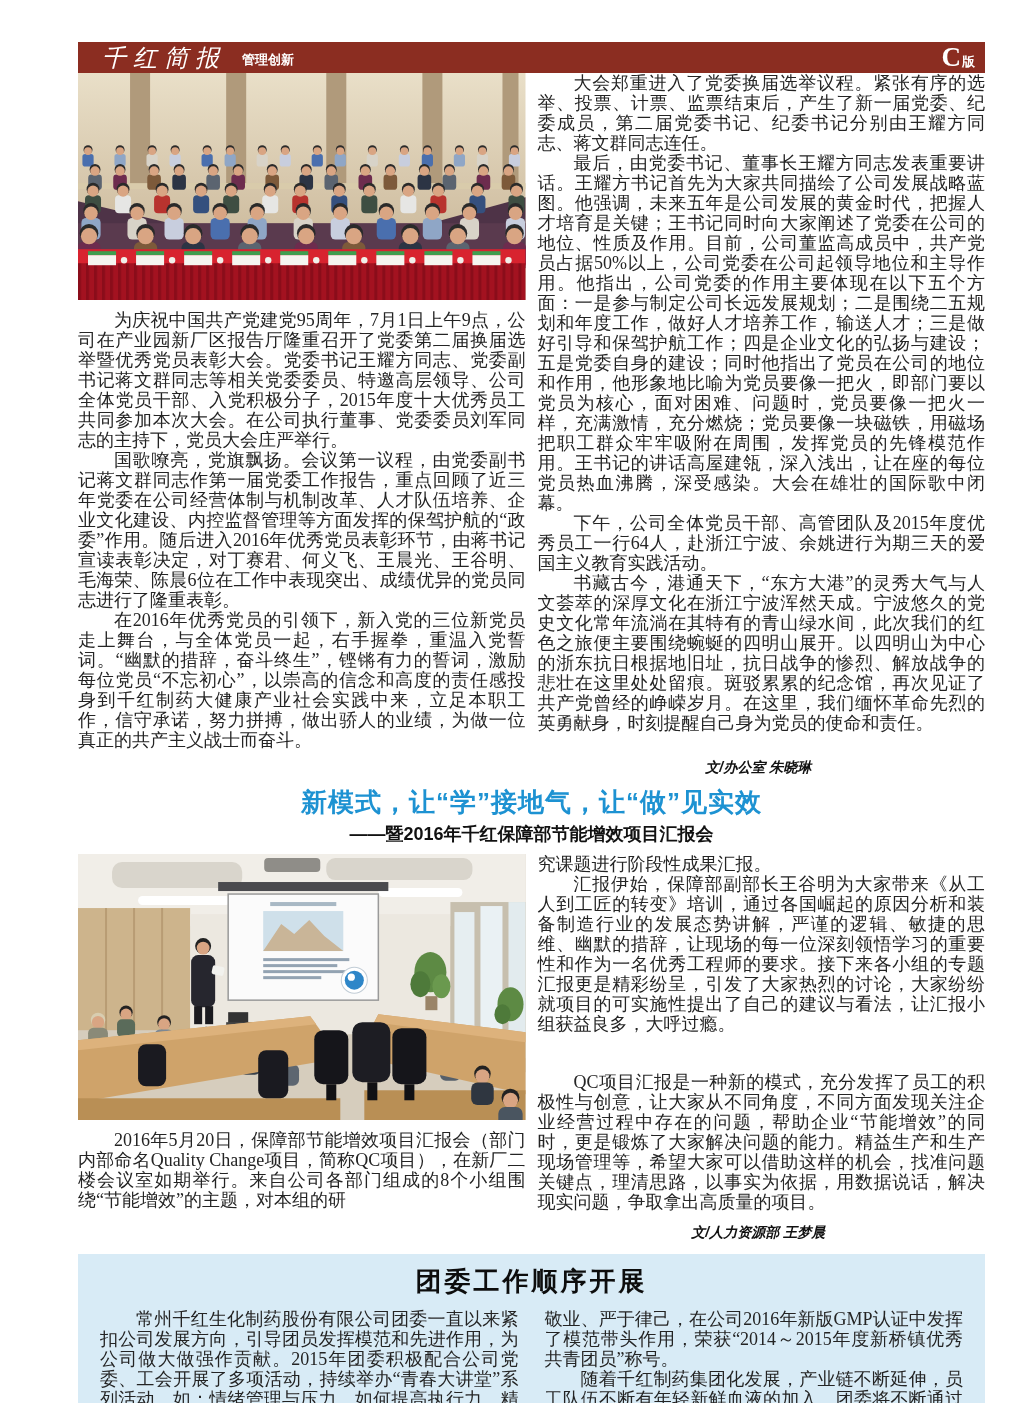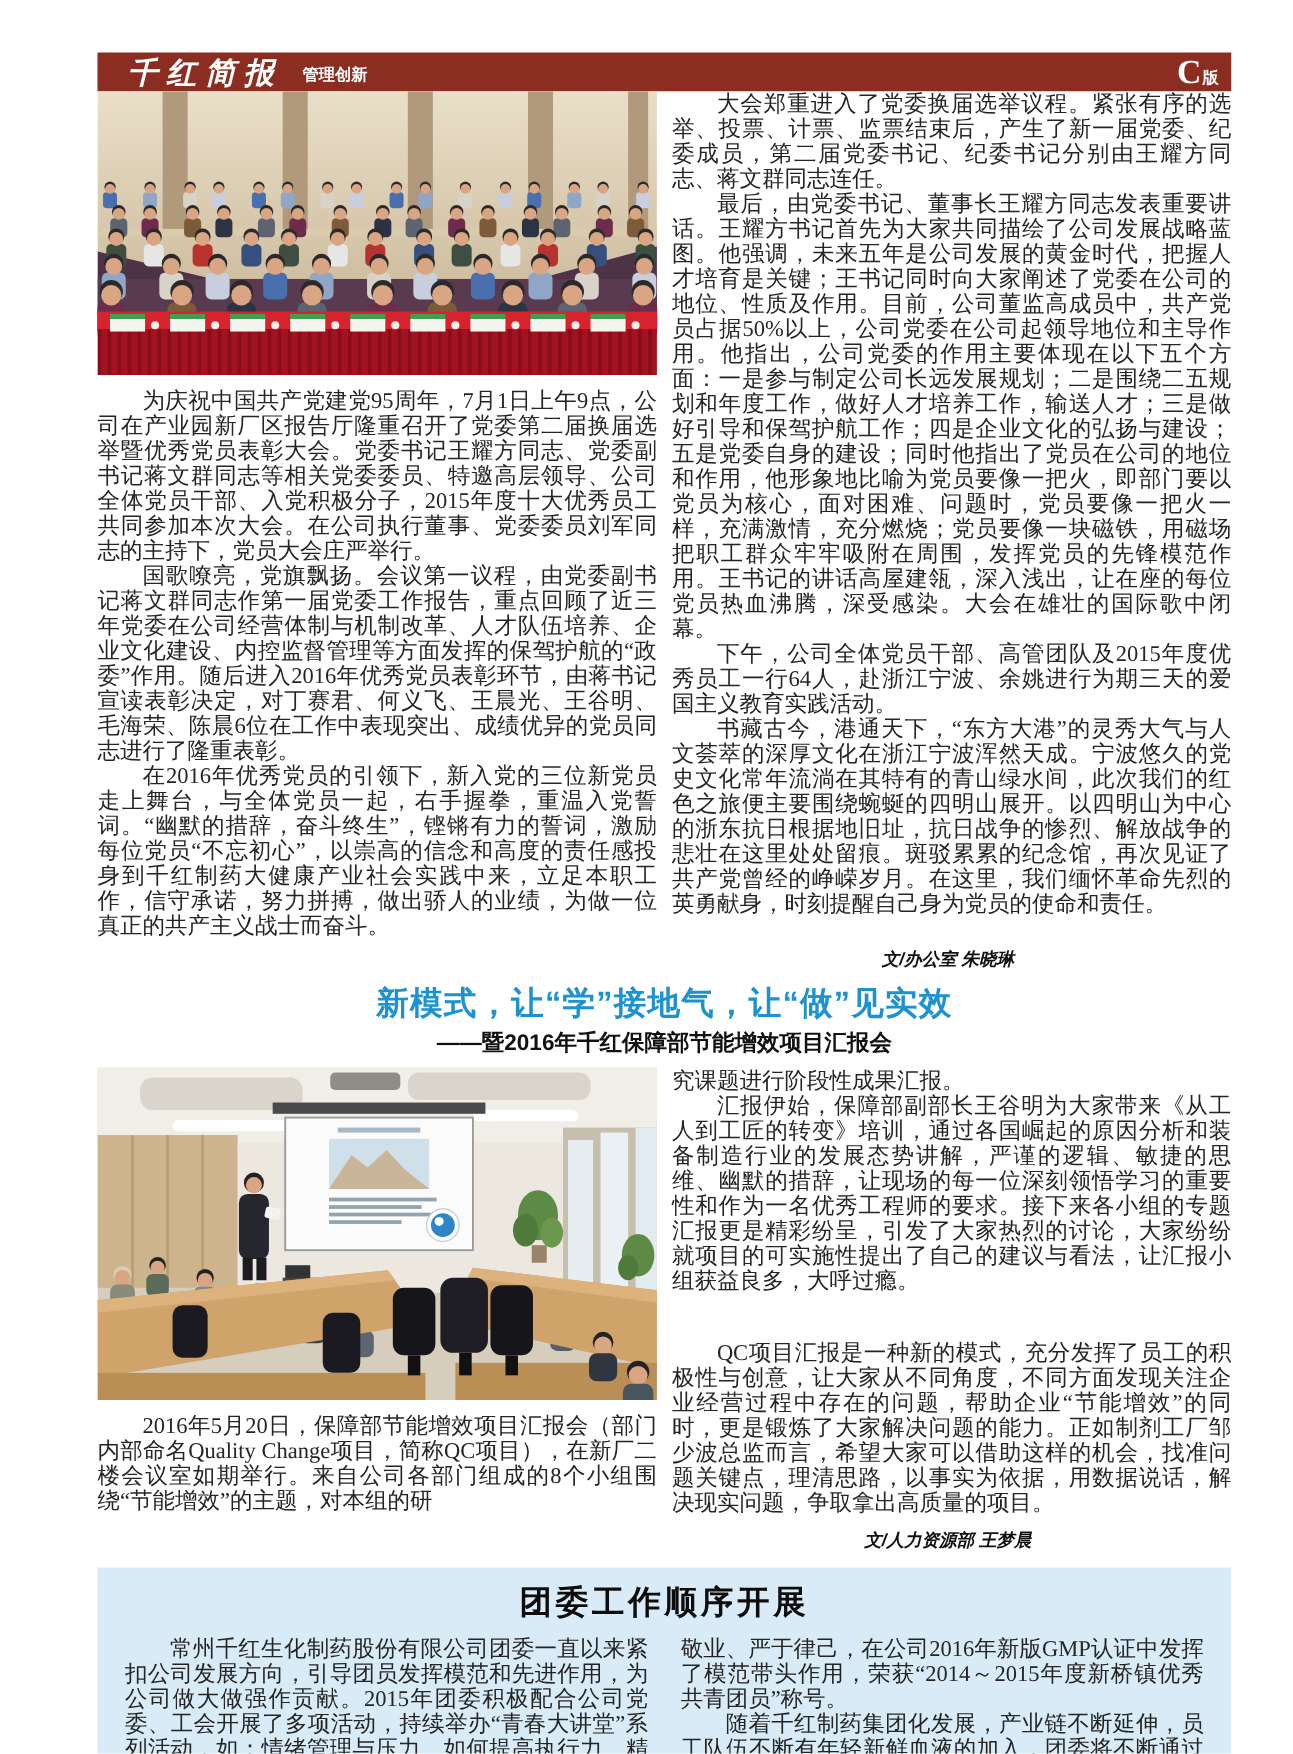--- a/index.html
+++ b/index.html
@@ -9,21 +9,21 @@
     --box-bg:#d8ebf6;
     --ink:#242424;
   }
   *{margin:0;padding:0;box-sizing:border-box;}
   body{background:#ffffff;font-family:"Liberation Serif","DejaVu Serif",serif;}
   .page{width:1034px;height:1403px;background:#fff;position:relative;overflow:hidden;}
   .content{margin:0 49px 0 78px;width:907px;}
 
   
   .masthead{margin-top:42px;height:31px;background:var(--header-bg);display:flex;align-items:center;padding:0 10px 0 24px;color:#fff;}
-  .logo{font-family:"DejaVu Serif","Liberation Serif",serif;font-weight:bold;font-style:italic;font-size:24px;letter-spacing:7px;line-height:1;}
+  .logo{font-family:"DejaVu Serif","Liberation Serif",serif;font-weight:normal;font-style:italic;font-size:24px;letter-spacing:7px;line-height:1;}
   .tagline{font-family:"Liberation Sans","DejaVu Sans",sans-serif;font-weight:bold;font-size:13px;margin-left:16px;margin-top:4px;}
   .edition{margin-left:auto;display:flex;align-items:baseline;}
   .edition .big{font-family:"Liberation Serif",serif;font-weight:bold;font-size:27px;line-height:1;}
   .edition .small{font-family:"Liberation Sans",sans-serif;font-size:13px;font-weight:bold;margin-left:1px;}
 
   
   .headline1{margin:20px 0 10px;text-align:center;font-family:"Liberation Sans","DejaVu Sans",sans-serif;font-weight:bold;font-size:30px;color:var(--title-red);letter-spacing:2px;}
   .headline2{margin:8px 0 0;text-align:center;font-family:"Liberation Sans","DejaVu Sans",sans-serif;font-weight:bold;font-size:26px;color:var(--title-blue);letter-spacing:1px;}
   .subhead2{margin:2px 0 8px;text-align:center;font-family:"Liberation Sans","DejaVu Sans",sans-serif;font-weight:bold;font-size:18px;color:#111;}
 
@@ -584,21 +584,21 @@
                 </g>
               </g>
           </svg>
         </div>
         <p>2016年5月20日，保障部节能增效项目汇报会（部门内部命名Quality Change项目，简称QC项目），在新厂二楼会议室如期举行。来自公司各部门组成的8个小组围绕“节能增效”的主题，对本组的研</p>
       </div>
 
       <div class="col body-text">
         <p class="noindent">究课题进行阶段性成果汇报。</p>
         <p>汇报伊始，保障部副部长王谷明为大家带来《从工人到工匠的转变》培训，通过各国崛起的原因分析和装备制造行业的发展态势讲解，严谨的逻辑、敏捷的思维、幽默的措辞，让现场的每一位深刻领悟学习的重要性和作为一名优秀工程师的要求。接下来各小组的专题汇报更是精彩纷呈，引发了大家热烈的讨论，大家纷纷就项目的可实施性提出了自己的建议与看法，让汇报小组获益良多，大呼过瘾。</p>
-        <p class="gap-top">QC项目汇报是一种新的模式，充分发挥了员工的积极性与创意，让大家从不同角度，不同方面发现关注企业经营过程中存在的问题，帮助企业“节能增效”的同时，更是锻炼了大家解决问题的能力。正如制剂工厂邹少波总监而言，希望大家可以借助这样的机会，找准问题关键点，理清思路，以事实为依据，用数据说话，解决现实问题，争取拿出高质量的项目。</p>
+        <p class="gap-top">QC项目汇报是一种新的模式，充分发挥了员工的积极性与创意，让大家从不同角度，不同方面发现关注企业经营过程中存在的问题，帮助企业“节能增效”的同时，更是锻炼了大家解决问题的能力。精益生产和生产现场管理等，希望大家可以借助这样的机会，找准问题关键点，理清思路，以事实为依据，用数据说话，解决现实问题，争取拿出高质量的项目。</p>
         <div class="byline tight">文/人力资源部 王梦晨</div>
       </div>
     </div>
 
     <div class="league-box">
       <div class="league-title">团委工作顺序开展</div>
       <div class="league-cols">
         <div class="col body-text">
           <p>常州千红生化制药股份有限公司团委一直以来紧扣公司发展方向，引导团员发挥模范和先进作用，为公司做大做强作贡献。2015年团委积极配合公司党委、工会开展了多项活动，持续举办“青春大讲堂”系列活动，如：情绪管理与压力、如何提高执行力、精益生产和生产现场管理等，取得了不错的效果。团建工作得到了公司及新桥镇团委的认可与肯定，被新桥镇评为“2014-2015年度新桥镇先进团组织”。公司员工范良萍在工作中认真负责、勤奋</p>
         </div>

